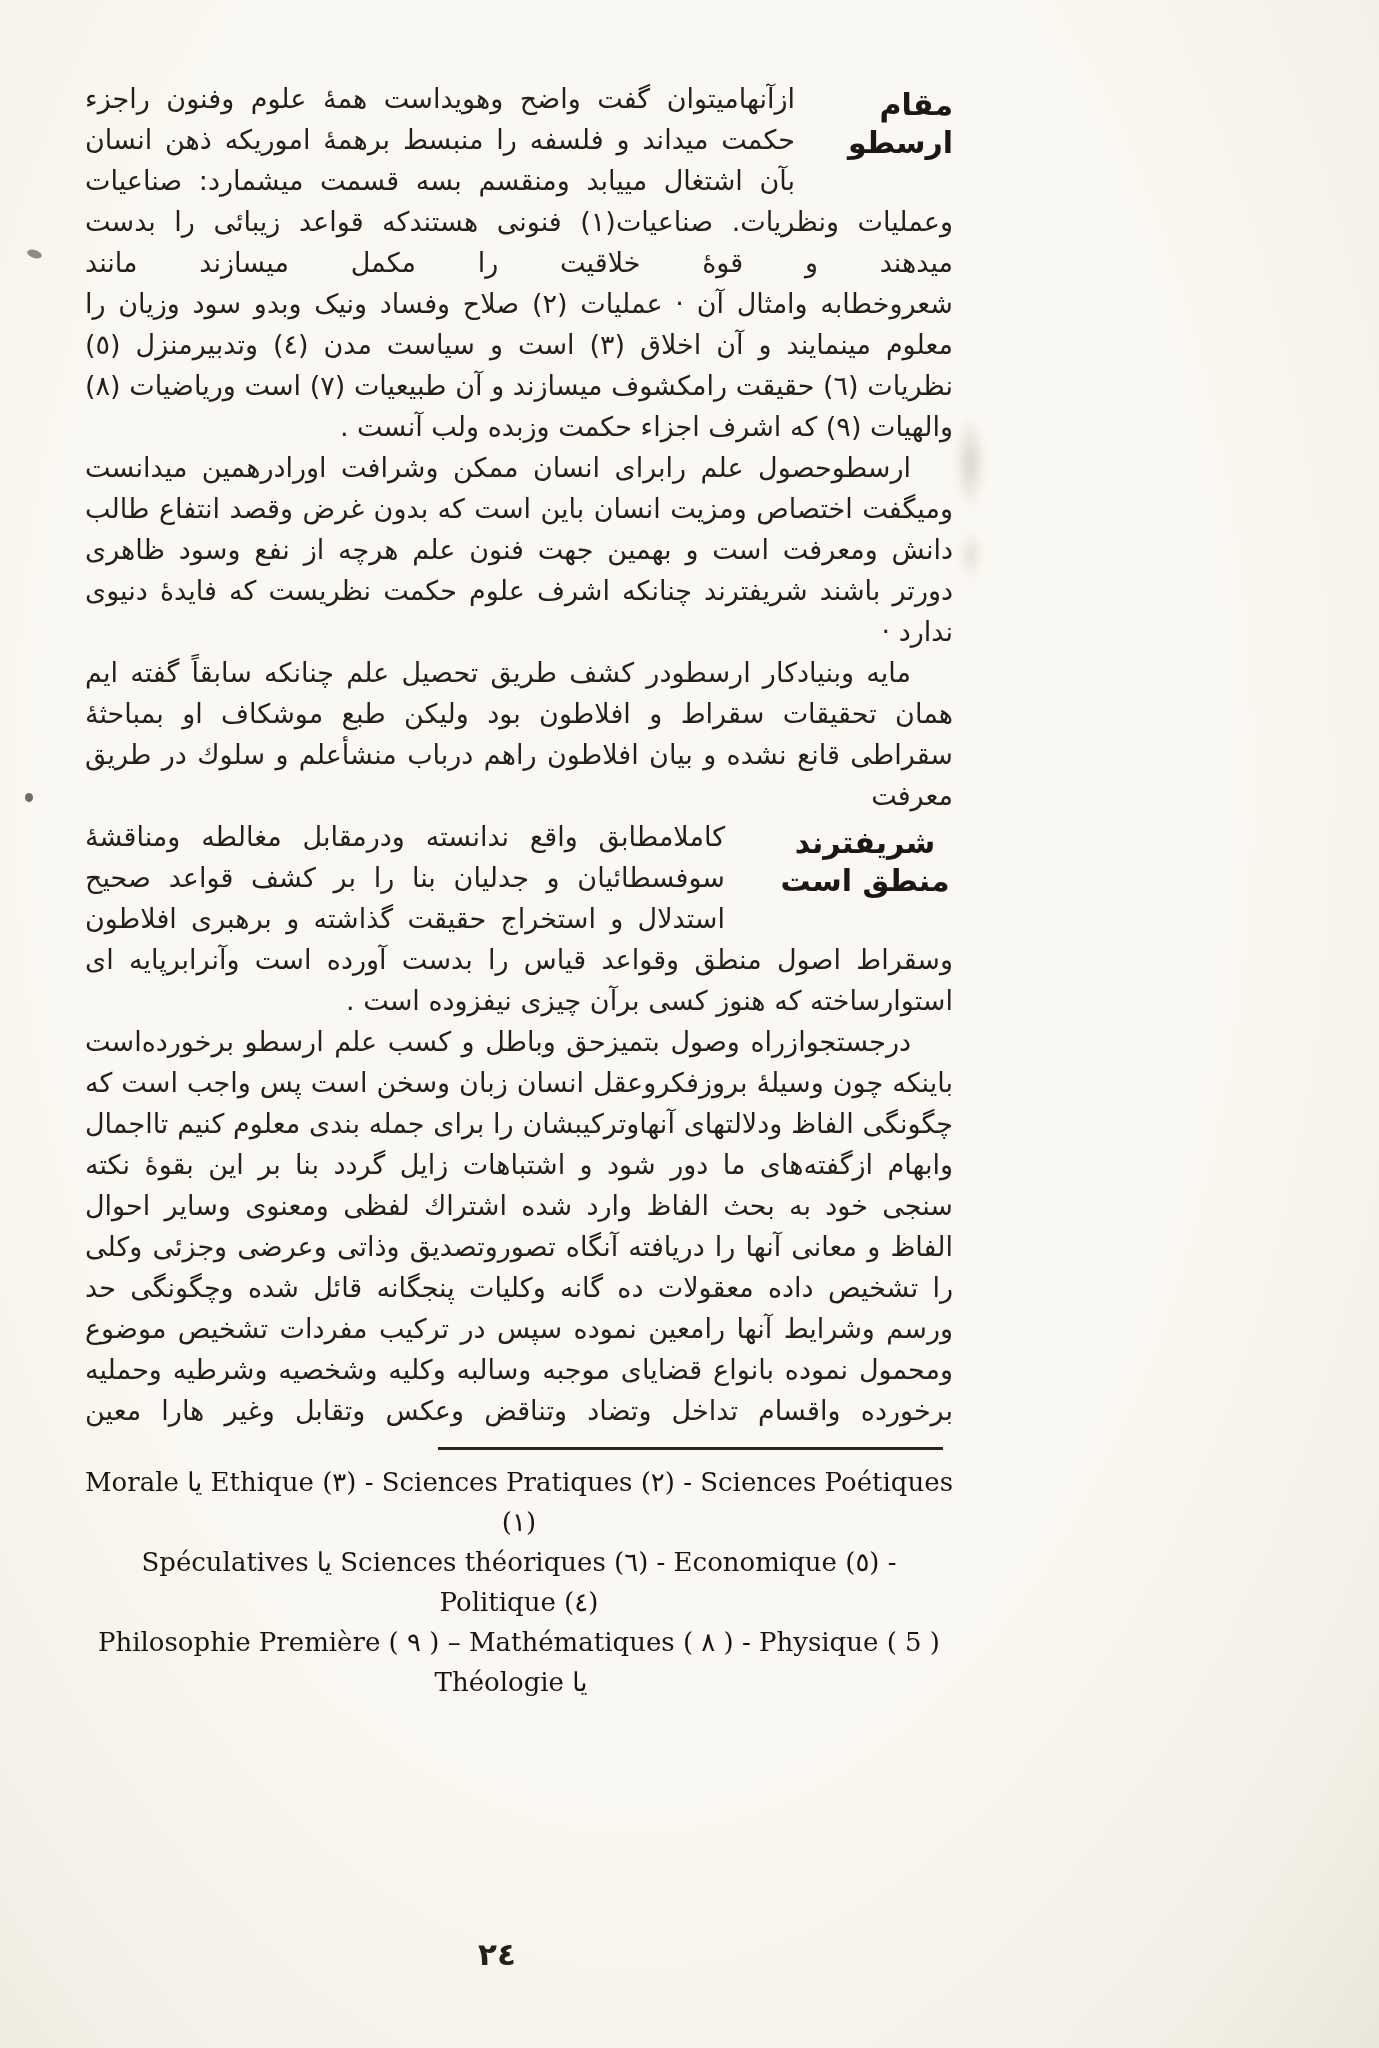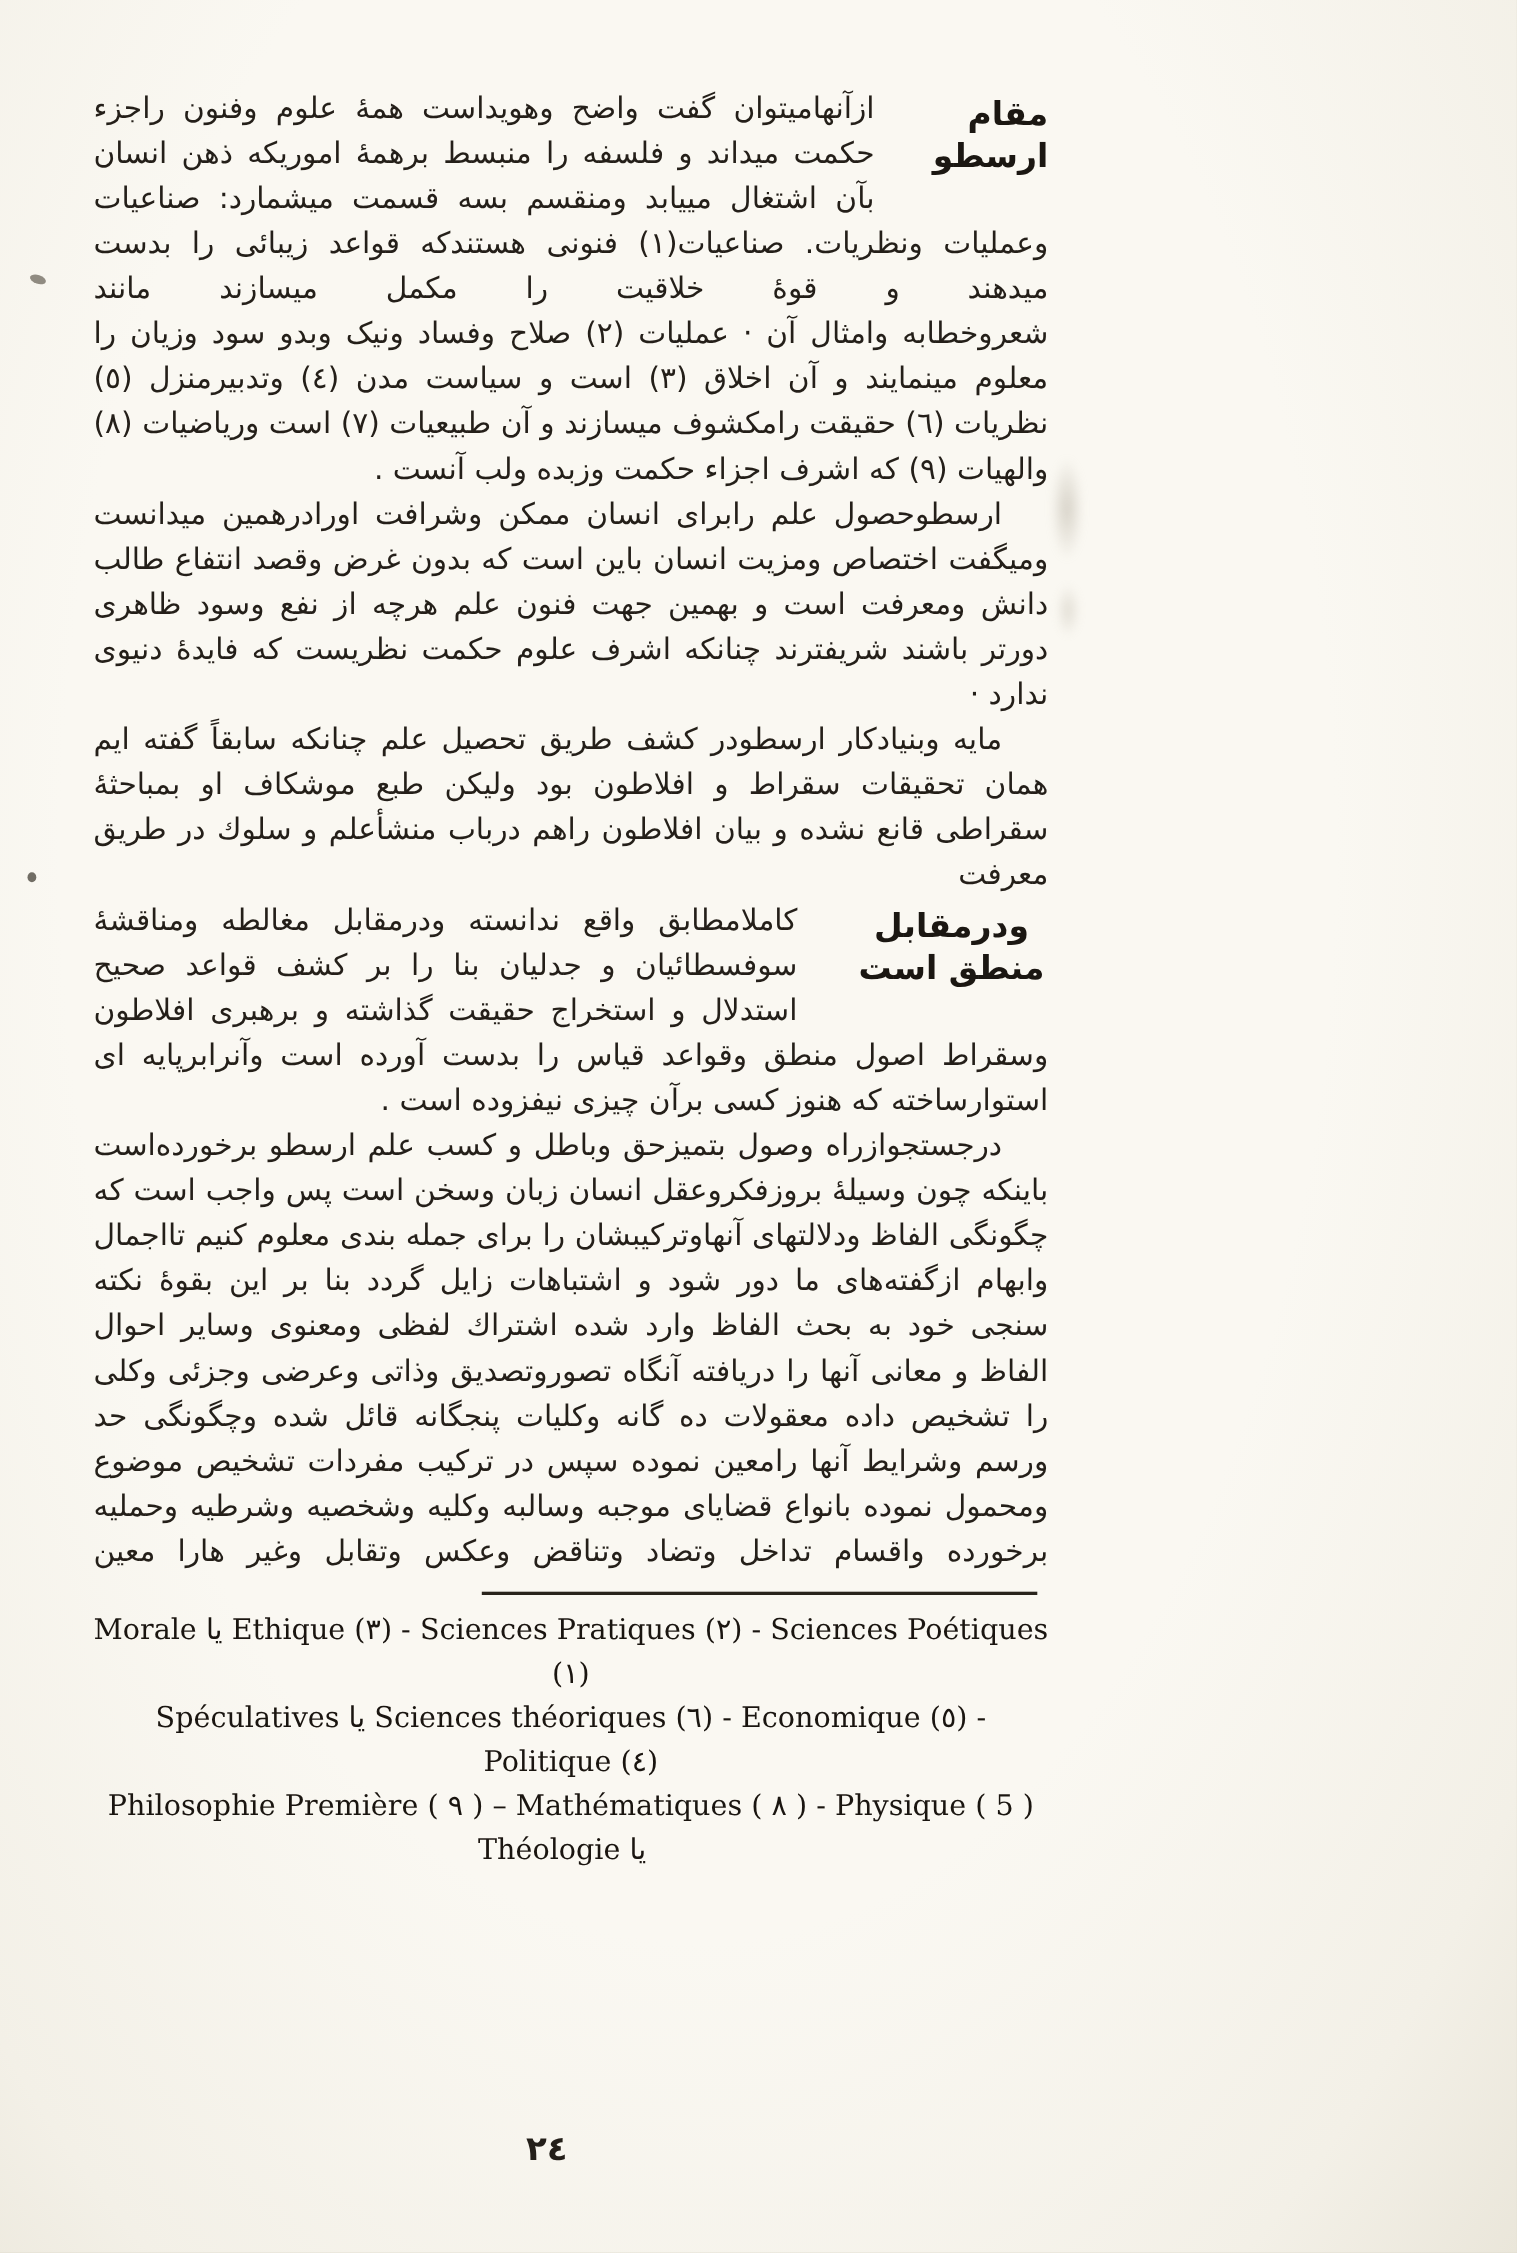--- a/index.html
+++ b/index.html
@@ -91,21 +91,21 @@
       <div class="block indent">
         <span>ارسطوحصول علم رابرای انسان ممکن وشرافت اورادرهمین میدانست ومیگفت اختصاص ومزیت انسان باین است که بدون غرض وقصد انتفاع طالب دانش ومعرفت است و بهمین جهت فنون علم هرچه از نفع وسود ظاهری دورتر باشند شریفترند چنانکه اشرف علوم حکمت نظریست که فایدهٔ دنیوی ندارد ·</span>
       </div>
 
       <div class="block indent jlast">
         <span>مایه وبنیادکار ارسطودر کشف طریق تحصیل علم چنانکه سابقاً گفته ایم همان تحقیقات سقراط و افلاطون بود ولیکن طبع موشکاف او بمباحثهٔ سقراطی قانع نشده و بیان افلاطون راهم درباب منشأعلم و سلوك در طریق معرفت</span>
       </div>
 
       <div class="block">
         <div class="margin-heading mh-c">
-          <span>ودرمقابل</span>
+          <span>شریفترند</span>
           <span>منطق است</span>
         </div>
         <span>کاملامطابق واقع ندانسته ودرمقابل مغالطه ومناقشهٔ سوفسطائیان و جدلیان بنا را بر کشف قواعد صحیح استدلال و استخراج حقیقت گذاشته و برهبری افلاطون وسقراط اصول منطق وقواعد قیاس را بدست آورده است وآنرابرپایه ای استوارساخته که هنوز کسی برآن چیزی نیفزوده است .</span>
       </div>
 
       <div class="block indent jlast">
         <span>درجستجوازراه وصول بتمیزحق وباطل و کسب علم ارسطو برخورده‌است باینکه چون وسیلهٔ بروزفکروعقل انسان زبان وسخن است پس واجب است که چگونگی الفاظ ودلالتهای آنهاوترکیبشان را برای جمله بندی معلوم کنیم تااجمال وابهام ازگفته‌های ما دور شود و اشتباهات زایل گردد بنا بر این بقوهٔ نکته سنجی خود به بحث الفاظ وارد شده اشتراك لفظی ومعنوی وسایر احوال الفاظ و معانی آنها را دریافته آنگاه تصوروتصدیق وذاتی وعرضی وجزئی وکلی را تشخیص داده معقولات ده گانه وکلیات پنجگانه قائل شده وچگونگی حد ورسم وشرایط آنها رامعین نموده سپس در ترکیب مفردات تشخیص موضوع ومحمول نموده بانواع قضایای موجبه وسالبه وکلیه وشخصیه وشرطیه وحملیه برخورده واقسام تداخل وتضاد وتناقض وعکس وتقابل وغیر هارا معین</span>
       </div>
 
     </div>

